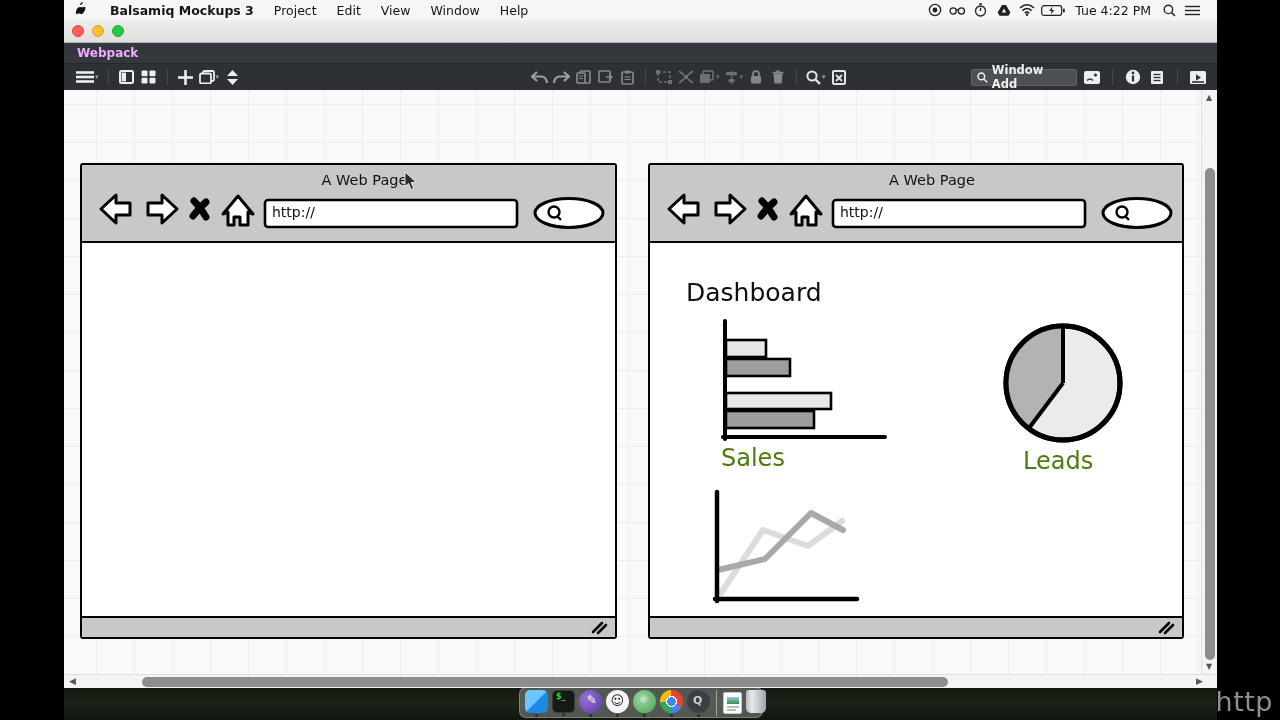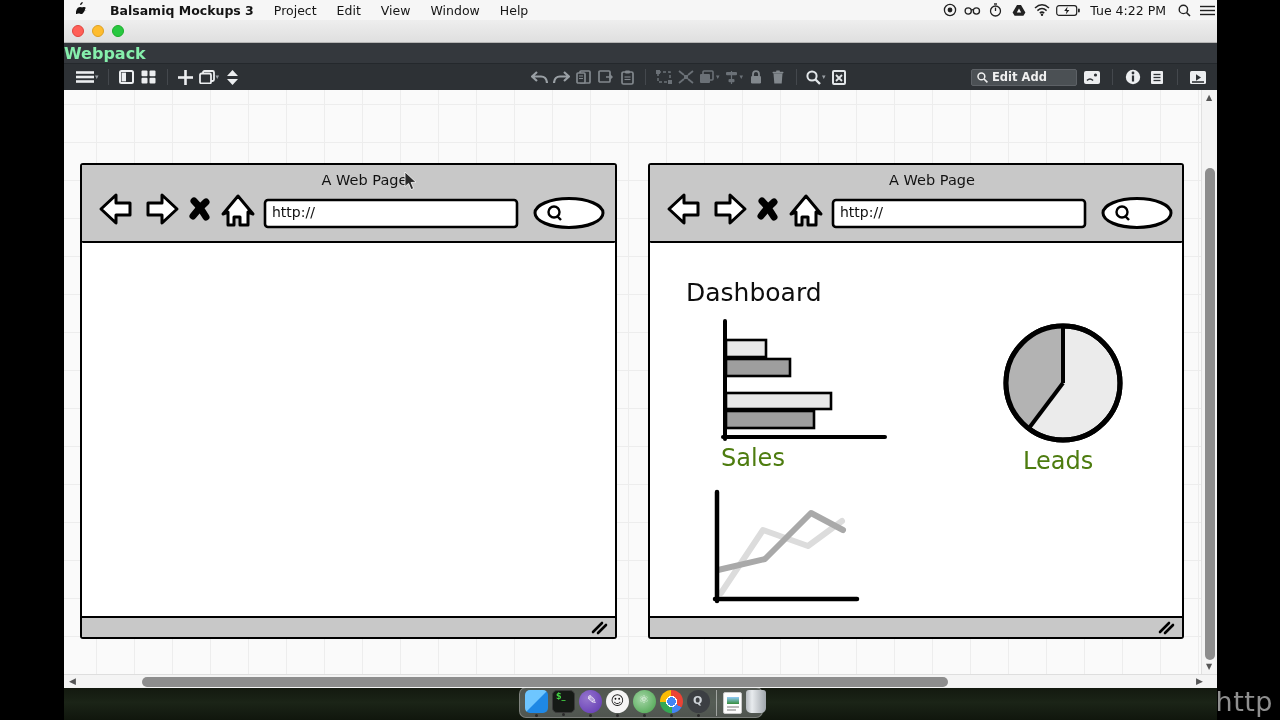--- a/index.html
+++ b/index.html
@@ -6,39 +6,39 @@
   html,body { width:1280px; height:720px; background:#000; overflow:hidden;
     font-family:"DejaVu Sans","Liberation Sans",sans-serif; }
   #screen { position:absolute; left:64px; top:0; width:1153px; height:540px; background:#000; }
 
   
   #menubar { position:absolute; left:0; top:0; width:100%; height:20px; background:#f6f6f6;
     display:flex; align-items:center; font-size:12.5px; color:#151515; }
   .mb-left { display:flex; align-items:center; gap:0; }
   .mb-item { padding:0 10px; white-space:nowrap; }
   .mb-app { font-weight:bold; }
-  .mb-right { margin-left:auto; display:flex; align-items:center; gap:6px; padding-right:1px; }
+  .mb-right { margin-left:auto; display:flex; align-items:center; gap:6px; padding-right:16px; }
   .st-icon { width:17px; height:15px; display:flex; align-items:center; justify-content:center; color:#222; }
   .mb-clock { font-size:12.5px; padding:0 4px; white-space:nowrap; }
 
   
   #titlebar { position:absolute; left:0; top:20px; width:100%; height:23px;
     background:linear-gradient(#eeeeee,#dfdfdf); border-bottom:1px solid #b5b5b5;
     display:flex; align-items:center; }
   .traffic { display:flex; gap:8px; margin-left:8px; }
   .tl { width:12px; height:12px; border-radius:50%; }
   .tl.red{ background:#ff5f57; border:0.5px solid #e0443e;}
   .tl.yellow{ background:#febc2e; border:0.5px solid #dea123;}
   .tl.green{ background:#28c840; border:0.5px solid #1dad2b;}
   .win-title { position:absolute; left:0; right:0; text-align:center; font-size:12.5px; color:#444; }
 
   
   #tabbar { position:absolute; left:0; top:43px; width:100%; height:20px; background:#34383d;
     display:flex; align-items:center; }
-  .tab-label { color:#86efac; font-weight:bold; font-size:16px; }
+  .tab-label { color:#f0abfc; font-weight:bold; font-size:12px; padding-left:13px; }
   #toolbar { position:absolute; left:0; top:63px; width:100%; height:27px; background:#2d3135;
     border-top:1px solid #24282c; display:flex; align-items:center; }
   .tgroup { display:flex; align-items:center; gap:4px; }
   .ticon { height:20px; min-width:18px; display:flex; align-items:center; justify-content:center; }
   .tsep { width:1px; height:16px; background:#44484d; margin:0 5px; }
   .chev { font-size:7px; color:#9aa0a5; margin-left:1px; }
   #tb-left { margin-left:12px; }
   #tb-mid { position:absolute; left:466px; }
   #tb-right { position:absolute; right:10px; display:flex; align-items:center; gap:6px; }
   #quickadd { width:106px; height:17px; background:#4b5054; border:1px solid #5d6166; border-radius:2px;
@@ -336,21 +336,21 @@
           </svg>
       </div>
     </div>
 
     <div id="tb-right">
       <div id="quickadd">
         <svg width="11" height="11" viewBox="0 0 11 11">
             <circle cx="4.4" cy="4.4" r="3.4" fill="none" stroke="#f0f0f0" stroke-width="1.5"></circle>
             <line x1="7" y1="7" x2="10.4" y2="10.4" stroke="#f0f0f0" stroke-width="1.6"></line>
           </svg>
-        <span>Edit Add</span>
+        <span>Window Add</span>
       </div>
       <div class="ticon">
         <svg width="18" height="15" viewBox="0 0 18 15">
             <rect x="1" y="1" width="16" height="13" rx="2" fill="#eceef0"></rect>
             <circle cx="12.5" cy="5" r="1.6" fill="#2d3135"></circle>
             <path d="M4 10.5 Q7 7.5 10 10.5" fill="none" stroke="#2d3135" stroke-width="1.6"></path>
           </svg>
       </div>
       <div class="tsep"></div>
       <div class="ticon">

